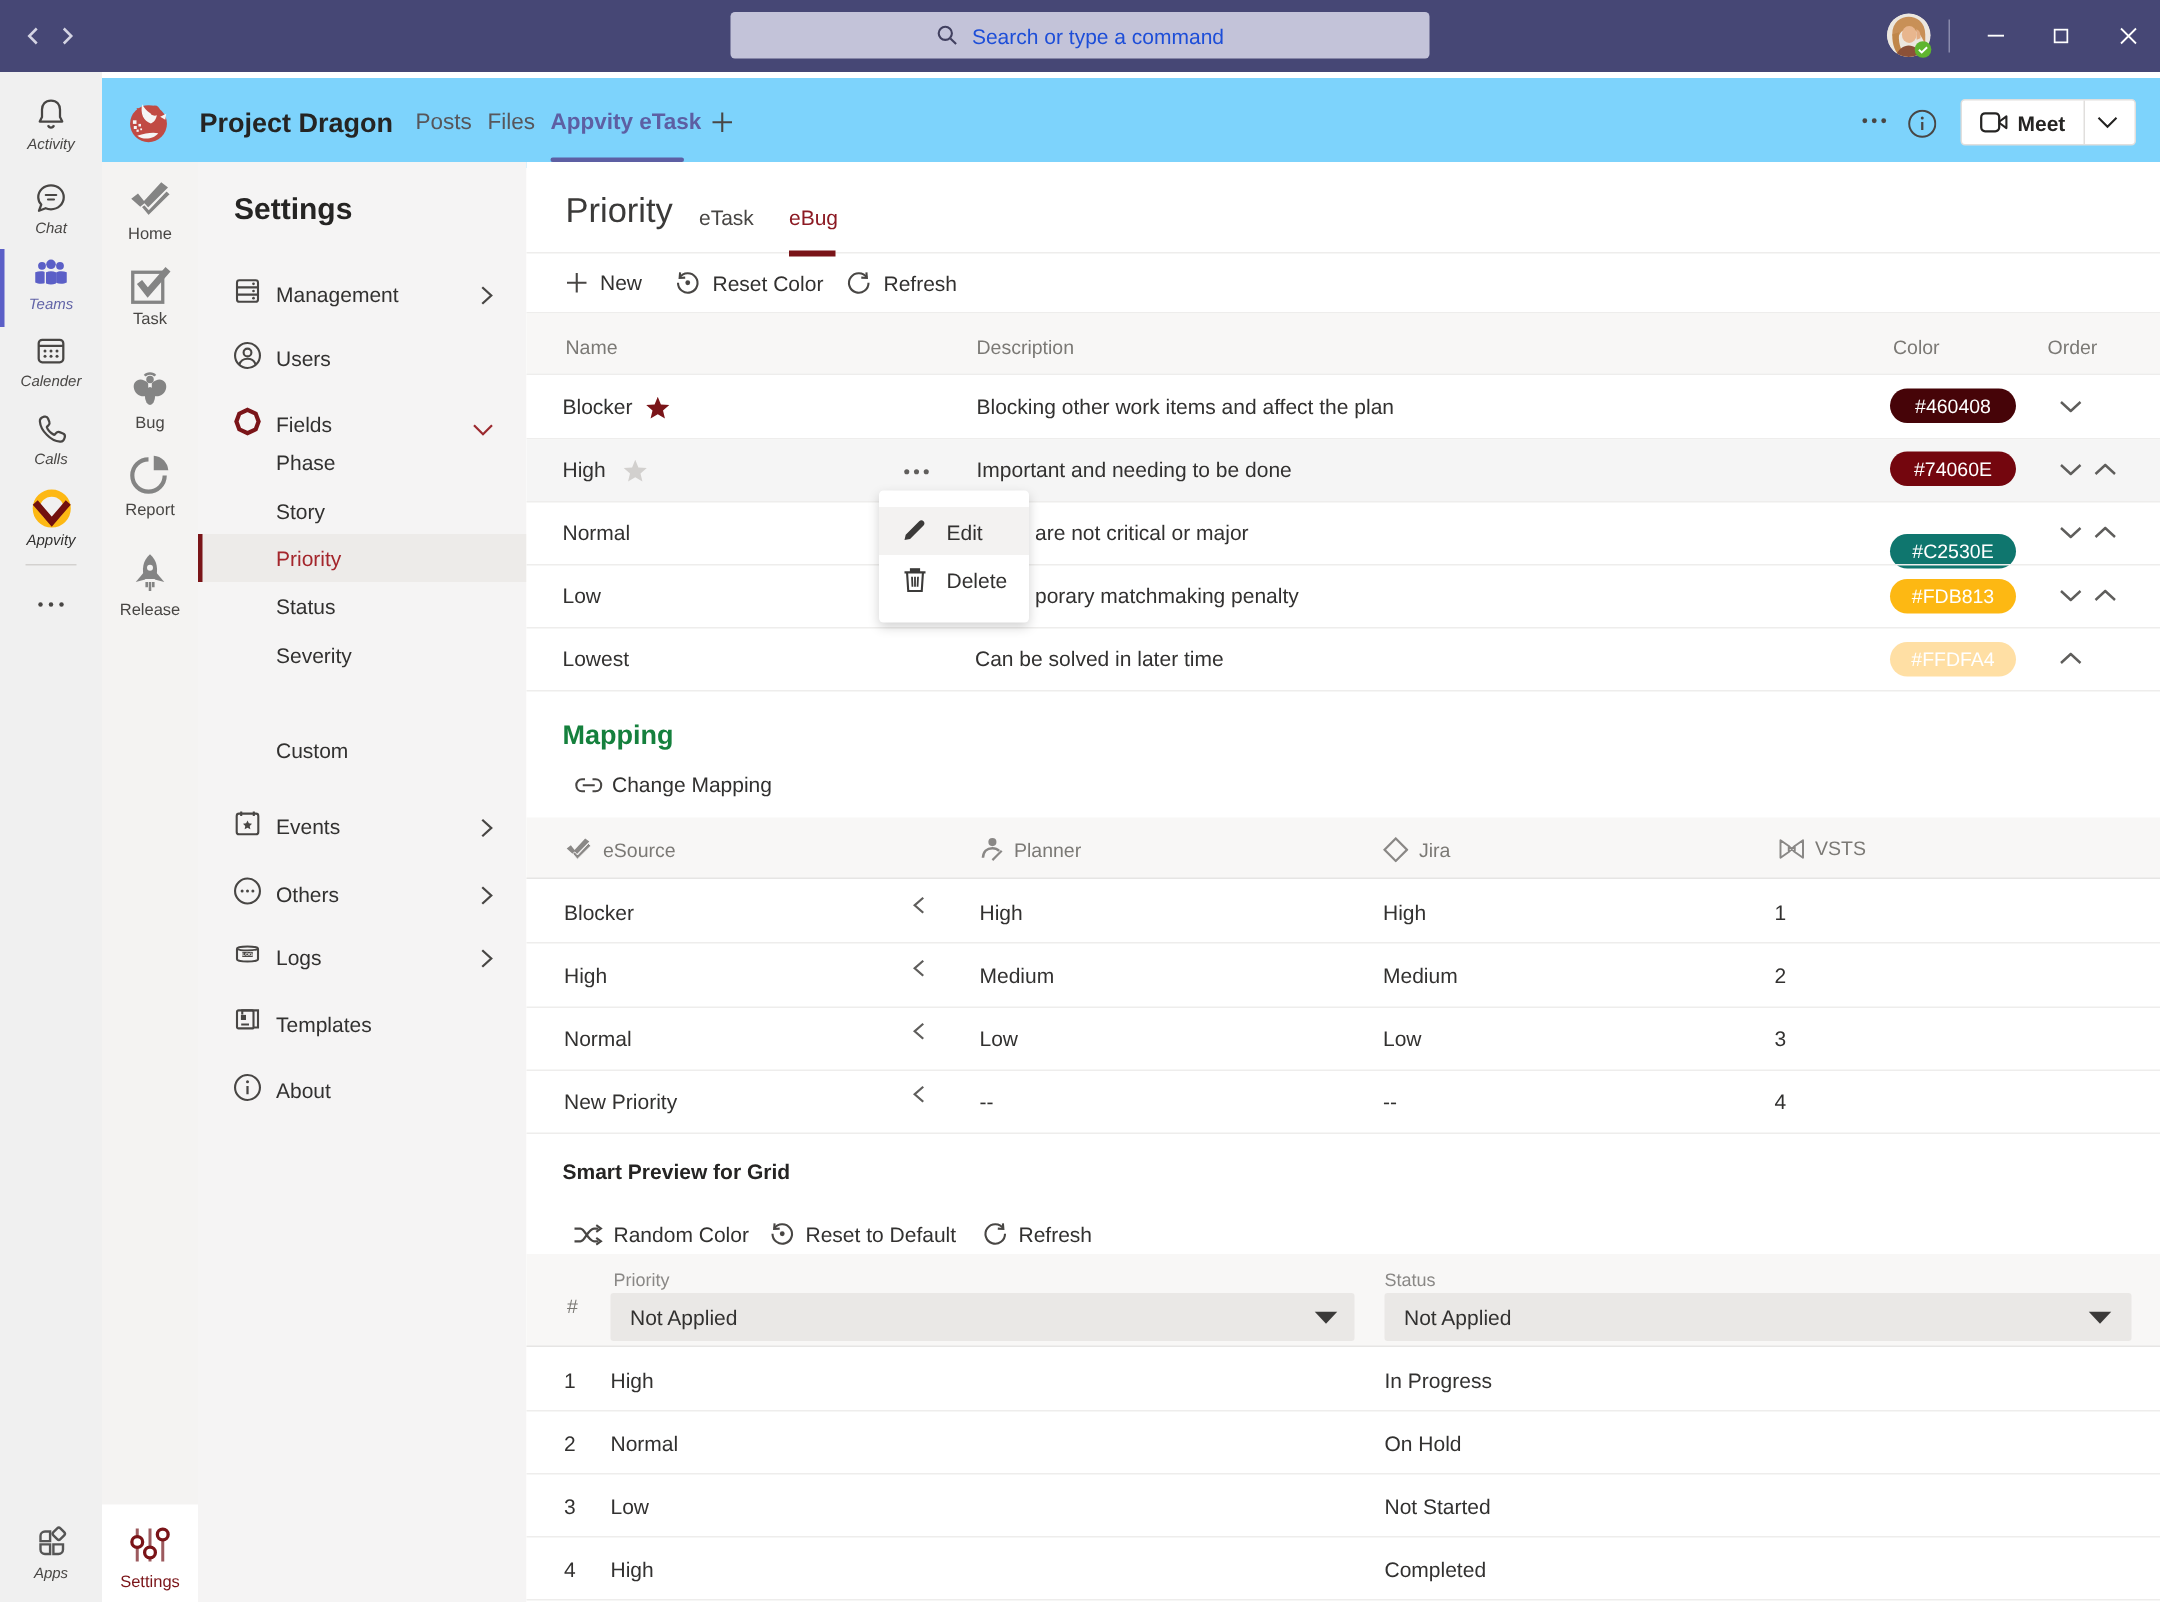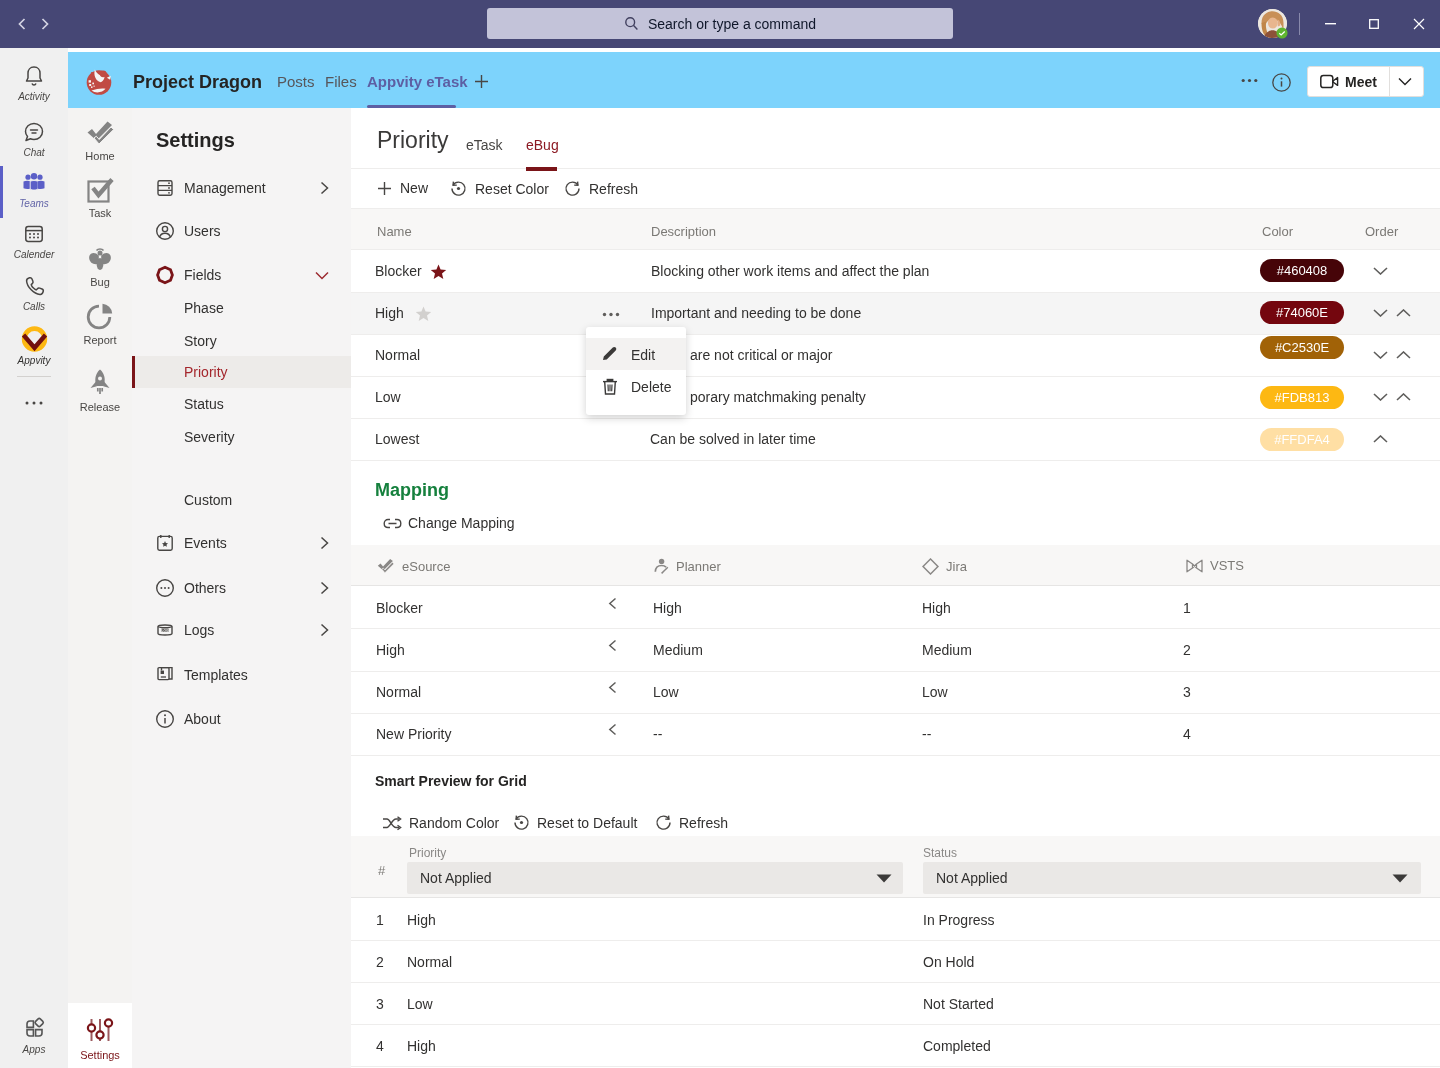--- a/index.html
+++ b/index.html
@@ -1,21 +1,21 @@
 <!DOCTYPE html>
 <html><head>
 <meta charset="utf-8">
 <style>
 * { margin:0; padding:0; box-sizing:border-box; }
 html,body { width:1440px; height:1068px; overflow:hidden; font-family:"Liberation Sans", sans-serif; background:#fff; }
 .abs { position:absolute; }
 
 
 #titlebar { position:absolute; left:0; top:0; width:1440px; height:48px; background:#464775; }
-#searchbox { position:absolute; left:487px; top:8px; width:466px; height:31px; background:#c3c3d9; border-radius:3px; color:#0f172a; font-size:14px; display:flex; align-items:center; justify-content:center; }
+#searchbox { position:absolute; left:487px; top:8px; width:466px; height:31px; background:#c3c3d9; border-radius:3px; color:#1d4ed8; font-size:14px; display:flex; align-items:center; justify-content:center; }
 .navchev { position:absolute; top:17px; }
 #avatar { position:absolute; left:1258px; top:9px; width:29px; height:29px; border-radius:50%; background:#ece7df; overflow:hidden; }
 #tbsep { position:absolute; left:1299px; top:13px; width:1px; height:22px; background:#8889ab; }
 
 
 #rail1 { position:absolute; left:0; top:48px; width:68px; height:1020px; background:#f0f0f0;font-style:italic; }
 .r1item { position:absolute; width:68px; text-align:center; color:#484644; font-size:10px; }
 .r1item svg { display:block; margin:0 auto 3px; }
 .r1item.active { color:#6264a7; }
 
@@ -23,21 +23,21 @@
 #chanhead { position:absolute; left:68px; top:52px; width:1372px; height:60px; background:#7dd3fc; }
 .tab { font-size:14px; color:#484644; }
 
 
 #rail2 { position:absolute; left:68px; top:108px; width:64px; height:960px; background:#f4f3f2; }
 .r2item { position:absolute; width:64px; text-align:center; color:#484644; font-size:11px; }
 .r2item svg { display:block; margin:0 auto 4px; }
 
 
 #spanel { position:absolute; left:132px; top:108px; width:219px; height:960px; background:#f5f4f4; }
-.sitem { position:absolute; left:0; width:219px; height:32px; display:flex; align-items:center; font-size:14px; color:#323130; }
+.sitem { position:absolute; left:0; width:219px; height:32px; display:flex; align-items:flex-end; font-size:14px; color:#323130; }
 .sitem svg { margin-left:23px; margin-right:9px; flex:none; }
 .sitem .chev { position:absolute; right:13px; }
 .ssub { position:absolute; left:0; width:219px; height:32px; display:flex; align-items:center; font-size:14px; color:#323130; padding-left:52px; }
 
 
 #main { position:absolute; left:351px; top:108px; width:1089px; height:960px; background:#fff; }
 .hline { position:absolute; left:0; width:1089px; height:1px; background:#eeedec; }
 .cellname { position:absolute; left:24px; font-size:14px; color:#323130; }
 .pill { position:absolute; left:909px; width:84px; height:23px; border-radius:12px; color:#fff; font-size:13px; text-align:center; line-height:23px; }
 .colhdr { position:absolute; font-size:13px; color:#7b7975; }
@@ -425,21 +425,21 @@
   <svg class="abs" style="left:1022px; top:201px" width="15" height="8" viewBox="0 0 15 8">
       <path d="M1 1 L7.5 7 L14 1" fill="none" stroke="#5f5e5c" stroke-width="1.6"></path>
     </svg>
   <svg class="abs" style="left:1045px; top:201px" width="15" height="8" viewBox="0 0 15 8">
       <path d="M1 7 L7.5 1 L14 7" fill="none" stroke="#5f5e5c" stroke-width="1.6"></path>
     </svg>
   <div class="hline" style="top:226px"></div>
 
   <div class="cellname" style="top:239px">Normal</div>
   <div class="cellname" style="left:339px; top:239px">are not critical or major</div>
-  <div class="pill" style="top:228px; background:#a16207">#C2530E</div>
+  <div class="pill" style="top:248px; background:#0f766e">#C2530E</div>
   <svg class="abs" style="left:1022px; top:243px" width="15" height="8" viewBox="0 0 15 8">
       <path d="M1 1 L7.5 7 L14 1" fill="none" stroke="#5f5e5c" stroke-width="1.6"></path>
     </svg>
   <svg class="abs" style="left:1045px; top:243px" width="15" height="8" viewBox="0 0 15 8">
       <path d="M1 7 L7.5 1 L14 7" fill="none" stroke="#5f5e5c" stroke-width="1.6"></path>
     </svg>
   <div class="hline" style="top:268px"></div>
 
   <div class="cellname" style="top:281px">Low</div>
   <div class="cellname" style="left:339px; top:281px">porary matchmaking penalty</div>

